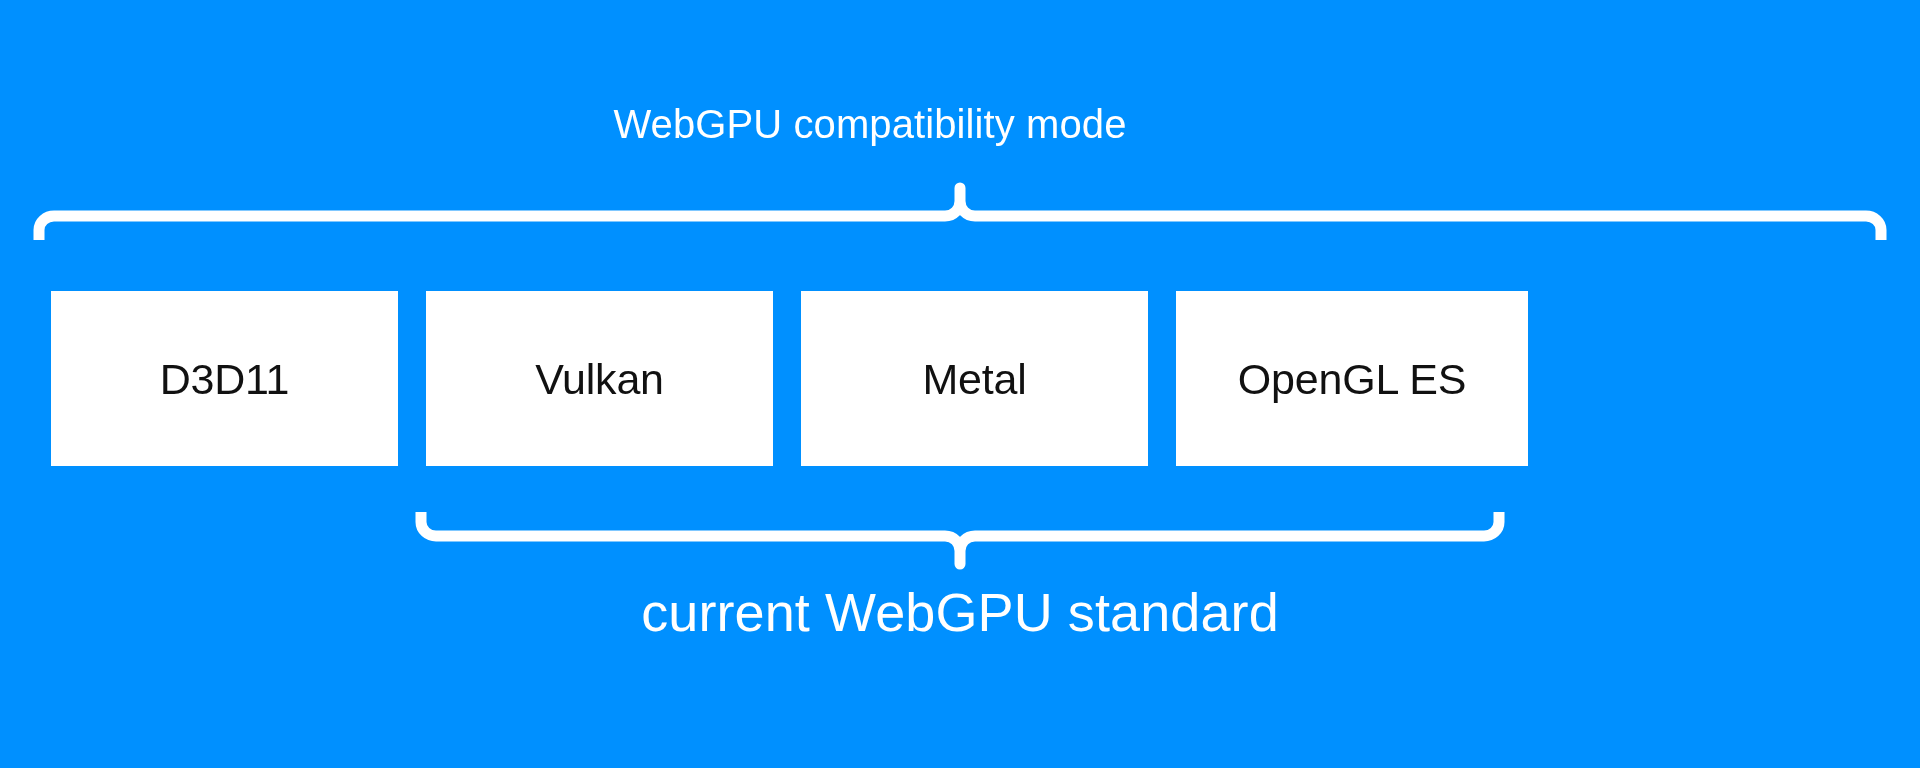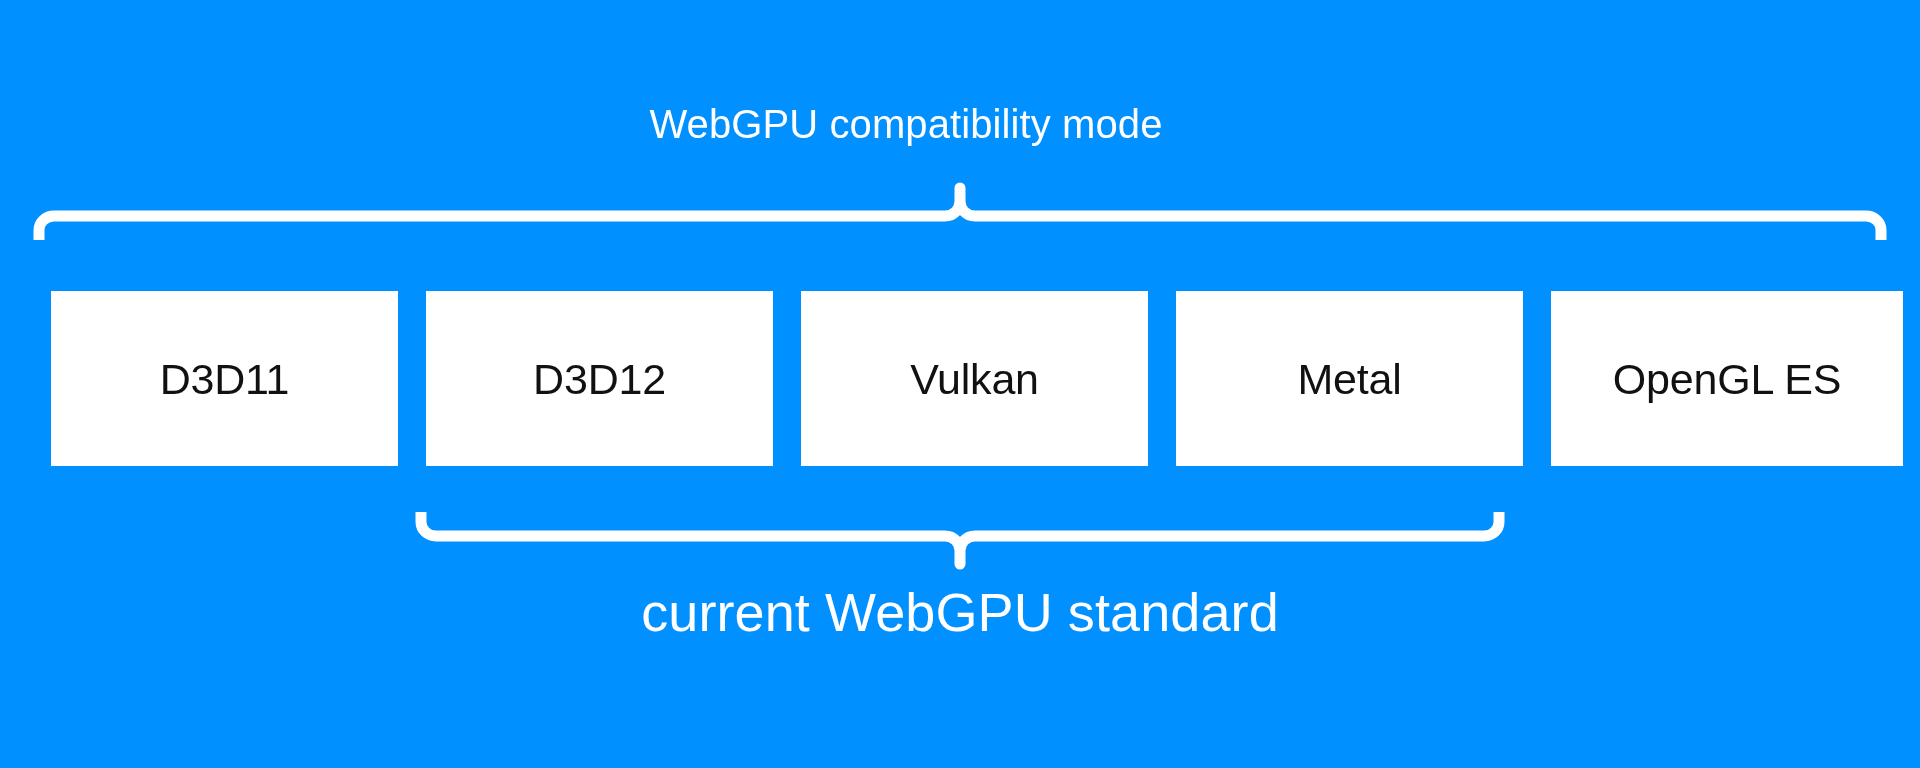--- a/index.html
+++ b/index.html
@@ -26,21 +26,20 @@
     left: 0;
     width: 1740px;
     top: 100px;
     text-align: center;
     color: #ffffff;
     font-size: 40px;
     font-weight: 400;
     letter-spacing: 0.1px;
     line-height: 48px;
     white-space: nowrap;
-    margin-left: 36px;
   }
 
   
   .brace-label-bottom {
     position: absolute;
     left: 0;
     width: 1920px;
     top: 588px;
     text-align: center;
     color: #ffffff;
@@ -123,23 +122,20 @@
                L 1836 38
                C 1844 38 1851 44 1851 52
                L 1851 62" stroke="#ffffff" stroke-width="11" stroke-linecap="round" stroke-linejoin="round" fill="none"></path>
     </svg>
   </div>
 
   <div class="boxes-row">
     <div class="api-box w1">
       <span class="api-box-label">D3D11</span>
     </div>
-    <div class="api-box w2">
-      <span class="api-box-label">D3D12</span>
-    </div>
     <div class="api-box w4">
       <span class="api-box-label">Vulkan</span>
     </div>
     <div class="api-box w3">
       <span class="api-box-label">Metal</span>
     </div>
     <div class="api-box w5">
       <span class="api-box-label">OpenGL ES</span>
     </div>
   </div>

